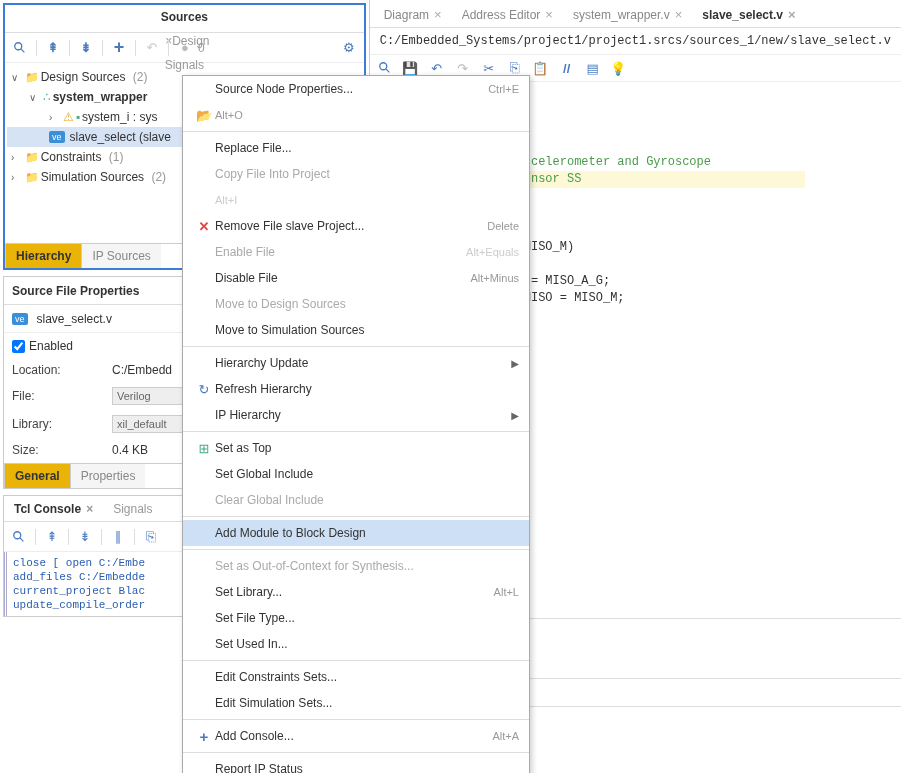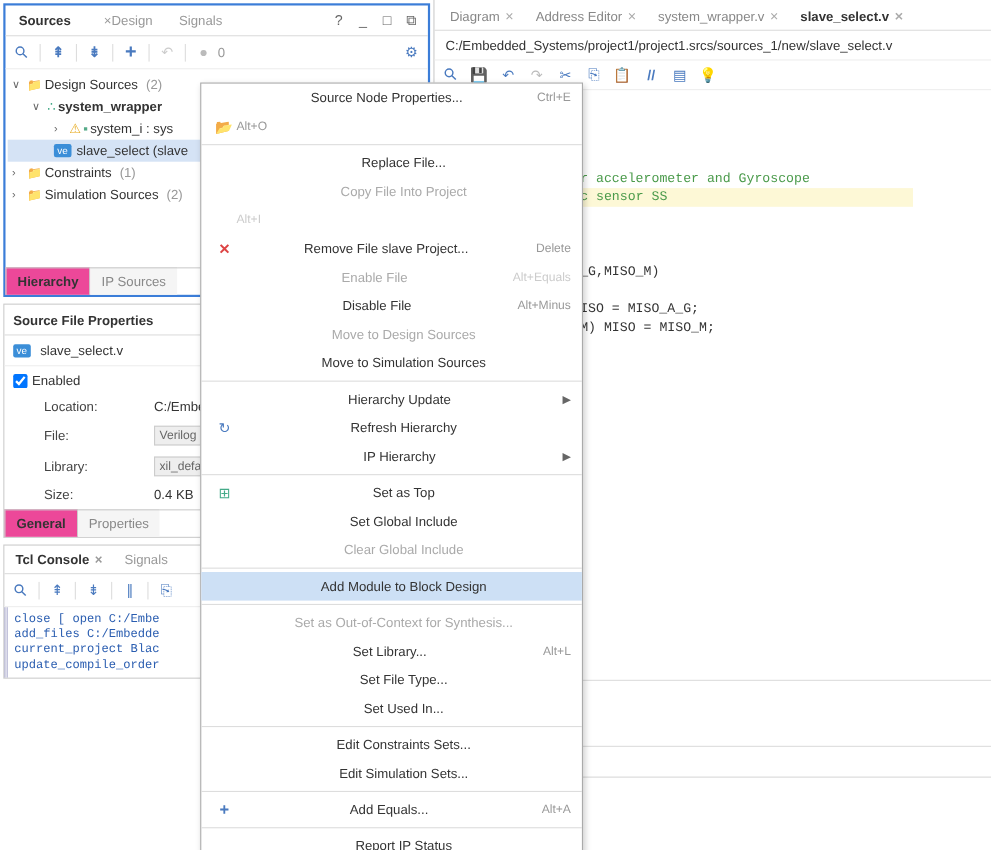--- a/index.html
+++ b/index.html
@@ -4,21 +4,21 @@
 <style>
 * { box-sizing: border-box; margin: 0; padding: 0; }
 body { font-family: Arial, sans-serif; font-size: 12px; color: #333; background: #fff; width: 901px; height: 773px; overflow: hidden; position: relative; }
 
 .main-layout { display: flex; width: 100%; height: 100%; }
 .left-panel { width: 395px; display: flex; flex-direction: column; border-right: 1px solid #ccc; }
 .right-panel { flex: 1; display: flex; flex-direction: column; }
 
 
 .sources-panel { border: 2px solid #3b7dd8; margin: 3px; }
-.panel-header { display: flex; align-items: center; height: 28px; border-bottom: 1px solid #ddd; }
+.panel-header { display: flex; align-items: center; height: 28px; border-bottom: 1px solid #ddd; flex-direction: column; }
 .panel-header .tab { padding: 5px 12px; font-weight: bold; color: #333; cursor: pointer; }
 .panel-header .tab.inactive { color: #999; font-weight: normal; }
 .panel-header .tab .close { margin-left: 6px; color: #999; }
 .header-right { margin-left: auto; display: flex; align-items: center; gap: 4px; padding-right: 6px; }
 .icon-btn { width: 18px; height: 18px; display: inline-flex; align-items: center; justify-content: center; cursor: pointer; color: #666; font-size: 13px; }
 
 .toolbar { display: flex; align-items: center; height: 30px; padding: 2px 6px; border-bottom: 1px solid #eee; gap: 4px; }
 .toolbar .divider { width: 1px; height: 16px; background: #ddd; margin: 0 3px; }
 .toolbar .spacer { flex: 1; }
 
@@ -27,59 +27,59 @@
 .tree-row .caret { width: 12px; color: #666; font-size: 10px; }
 .tree-row .folder-icon { color: #c2a052; font-size: 11px; }
 .tree-row .count { color: #999; }
 .tree-row.selected { background: #d5e3f5; }
 .tree-row.indent1 { padding-left: 22px; }
 .tree-row.indent2 { padding-left: 42px; }
 .ve-badge { background: #3b8ed8; color: #fff; font-size: 9px; padding: 1px 3px; border-radius: 2px; margin-right: 3px; }
 .bold-name { font-weight: bold; }
 
 .bottom-tabs { display: flex; border-top: 1px solid #ccc; }
-.bottom-tabs .tab { padding: 5px 10px; border: 1px solid #ccc; border-bottom: none; margin-top: -1px; background: #ec4899; cursor: pointer; }
+.bottom-tabs .tab { padding: 5px 10px; border: 1px solid #ccc; border-bottom: none; margin-top: -1px; background: #eab308; cursor: pointer; }
 .bottom-tabs .tab.active { font-weight: bold; }
 .bottom-tabs .tab.inactive { background: #f5f5f5; color: #888; border: none; border-top: 1px solid #ccc; }
 
 
 .properties-panel { border: 1px solid #ccc; margin: 3px; }
 .prop-header { height: 28px; display: flex; align-items: center; padding: 0 8px; border-bottom: 1px solid #ddd; font-weight: bold; }
 .file-line { display: flex; align-items: center; height: 28px; padding: 0 8px; border-bottom: 1px solid #eee; gap: 6px; }
 .prop-rows { padding: 6px 8px; display: flex; flex-direction: column; gap: 10px; }
 .prop-row { display: flex; align-items: center; }
-.prop-label { width: 100px; color: #444; margin-left: 28px; }
+.prop-label { width: 100px; color: #444; }
 .prop-value { flex: 1; }
 .prop-value.input-like { background: #eee; padding: 2px 4px; border: 1px solid #ccc; font-size: 11px; color: #666; }
 .checkbox-row { display: flex; align-items: center; gap: 4px; }
 
 
 .tcl-panel { border: 1px solid #ccc; margin: 3px; }
 .tcl-header { display: flex; align-items: center; height: 26px; border-bottom: 1px solid #ddd; }
 .tcl-header .tab { padding: 5px 10px; font-weight: bold; }
 .tcl-header .tab.inactive { font-weight: normal; color: #999; }
 .tcl-header .tab .close { margin-left: 5px; color: #999; }
 .tcl-body { font-family: "Courier New", monospace; font-size: 11px; padding: 4px 6px; border-left: 3px double #aac; }
 .tcl-body .line { color: #2a5db0; padding: 1px 0; }
 
 
 .editor-tabs { display: flex; align-items: flex-end; height: 28px; border-bottom: 1px solid #ddd; padding-left: 4px; }
 .editor-tabs .tab { padding: 5px 10px; color: #888; cursor: pointer; display: flex; align-items: center; gap: 5px; }
 .editor-tabs .tab.active { color: #333; font-weight: bold; }
 .editor-tabs .tab .close { color: #aaa; font-size: 13px; }
-.file-path { padding: 6px 10px; font-size: 12px; color: #333; }
+.file-path { padding: 6px 10px; font-size: 12px; color: #333; font-family: Liberation Mono, monospace; }
 .editor-toolbar { display: flex; align-items: center; height: 28px; padding: 2px 6px; border-top: 1px solid #eee; border-bottom: 1px solid #eee; gap: 4px; }
 .code-area { font-family: "Courier New", monospace; font-size: 12px; padding: 4px 0 4px 10px; line-height: 17px; white-space: pre; }
 .kw { color: #1a4e8d; }
 .comment { color: #4a9a4a; }
 .hl { background: #fdf8d6; display: inline-block; }
 
 
 .context-menu { position: absolute; left: 182px; top: 75px; width: 348px; background: #fff; border: 1px solid #aaa; box-shadow: 2px 2px 6px rgba(0,0,0,0.2); z-index: 100; font-size: 12px; }
-.menu-row { display: flex; align-items: center; height: 26px; padding: 0 10px; cursor: pointer; text-align: center; }
+.menu-row { display: flex; align-items: center; height: 26px; padding: 0 10px; cursor: pointer; }
 .menu-row.disabled { color: #aaa; cursor: default; }
 .menu-row.highlighted { background: #cde0f5; }
 .menu-icon { width: 22px; display: inline-flex; justify-content: center; color: #4a7abf; font-size: 13px; }
 .menu-label { flex: 1; }
 .menu-shortcut { color: #999; font-size: 11px; }
 .menu-row.disabled .menu-shortcut { color: #ccc; }
 .menu-arrow { color: #666; font-size: 10px; }
 .menu-sep { height: 1px; background: #ddd; margin: 3px 0; }
 
 svg { display: block; }
@@ -405,21 +405,21 @@
     </div>
     <div class="menu-row">
       <span class="menu-icon"></span>
       <span class="menu-label">Edit Simulation Sets...</span>
     </div>
     <div class="menu-sep"></div>
     <div class="menu-row">
       <span class="menu-icon">
         <span style="color:#4a7abf;font-weight:bold;font-size:15px">+</span>
       </span>
-      <span class="menu-label">Add Equals...</span>
+      <span class="menu-label">Add Console...</span>
       <span class="menu-shortcut">Alt+A</span>
     </div>
     <div class="menu-sep"></div>
     <div class="menu-row">
       <span class="menu-icon"></span>
       <span class="menu-label">Report IP Status</span>
     </div>
   </div>
 
 </body></html>

